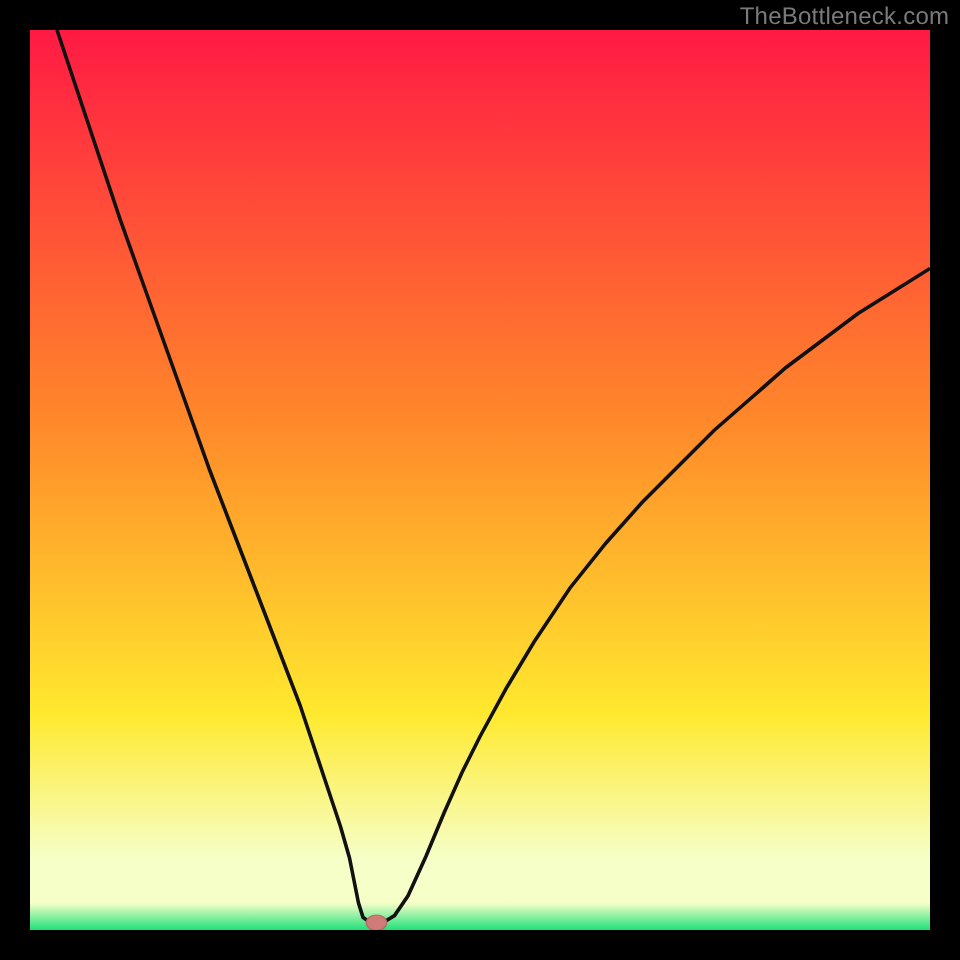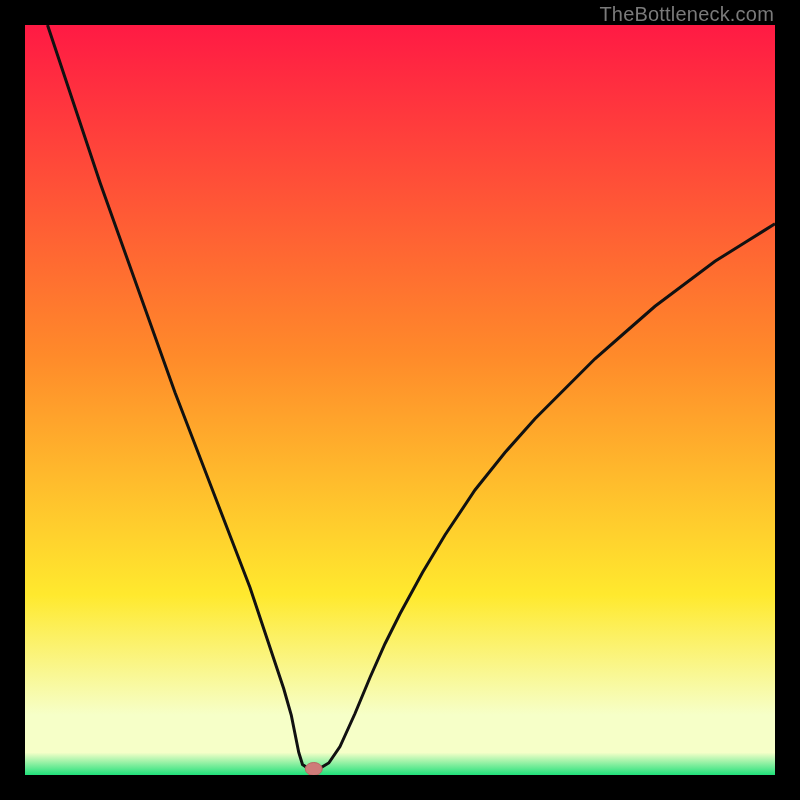--- a/index.html
+++ b/index.html
@@ -22,21 +22,21 @@
   .plot-inner {
     position: absolute;
     left: 0;
     top: 0;
     width: 750px;
     height: 750px;
   }
   .watermark {
     position: absolute;
     top: 3px;
-    right: 26px;
+    right: 9px;
     color: #7a7a7a;
     font-size: 20px;
     font-weight: 500;
     letter-spacing: 0.2px;
     user-select: none;
   }
   svg { display: block; }
 </style>
 </head>
 <body>

